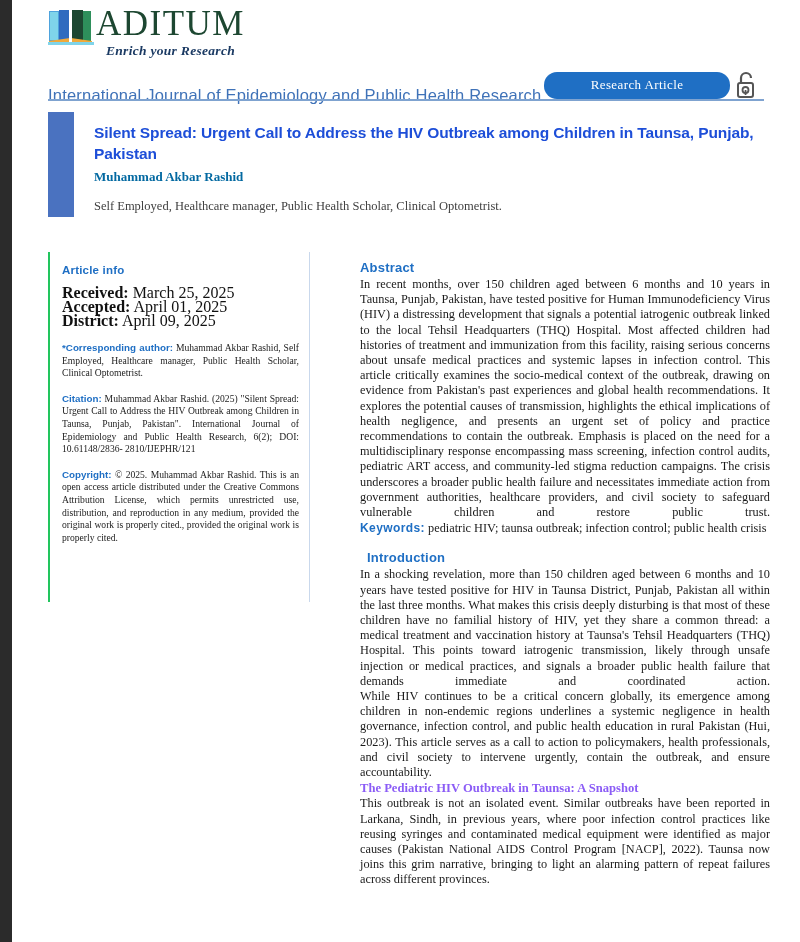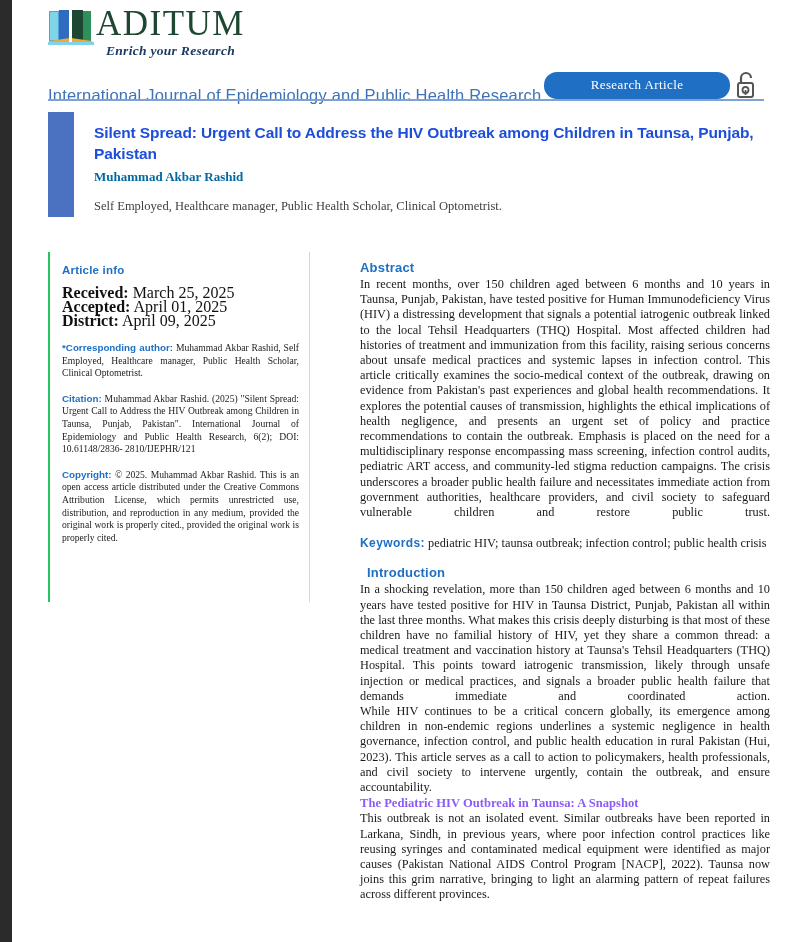--- a/index.html
+++ b/index.html
@@ -227,21 +227,21 @@
   }
   .body-para.justify-all {
     text-align: justify;
     text-align-last: justify;
   }
   .kw-line {
     font-family: "Liberation Serif", serif;
     font-size: 12.3px;
     color: #1a1a1a;
     line-height: 15.2px;
-    margin-top: 16px;
+    margin-top: 1px;
   }
   .kw-label {
     font-family: "Liberation Sans", sans-serif;
     font-weight: bold;
     color: #1f6fc4;
     font-size: 12px;
     letter-spacing: 0.4px;
   }
   .sub-head {
     font-family: "Liberation Serif", serif;

